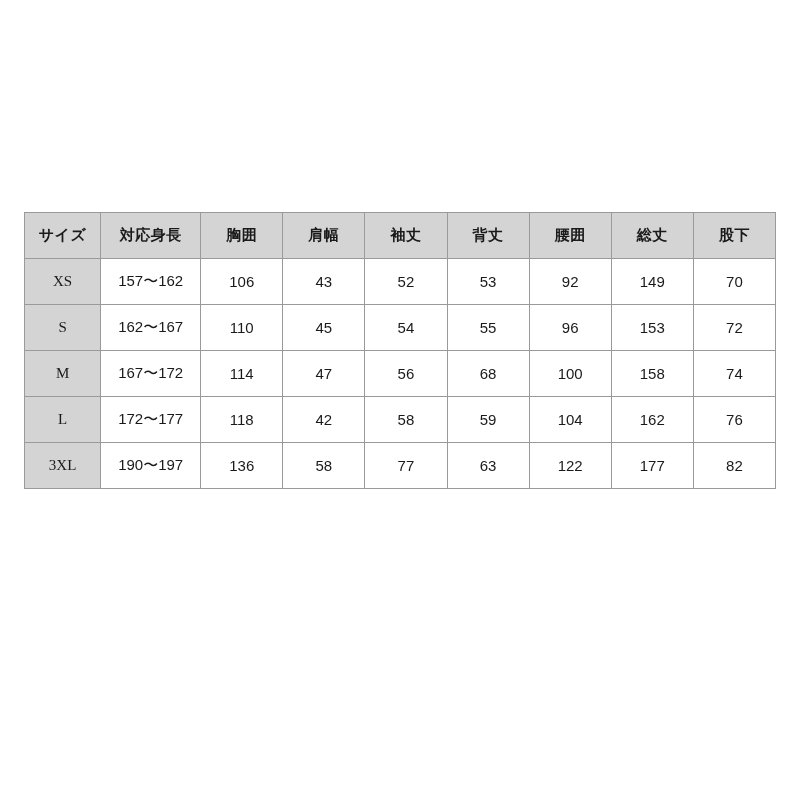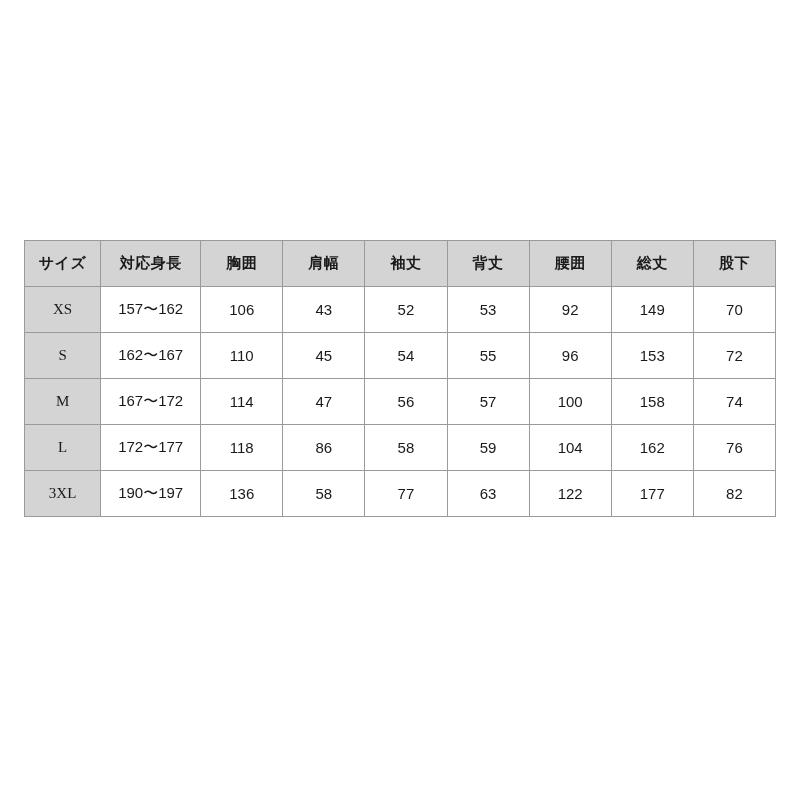--- a/index.html
+++ b/index.html
@@ -15,21 +15,21 @@
   }
   #page {
     position: relative;
     width: 800px;
     height: 800px;
     background: #ffffff;
   }
   #size-table-wrap {
     position: absolute;
     left: 24px;
-    top: 240px;
+    top: 212px;
     width: 752px;
   }
   table.size-table {
     border-collapse: collapse;
     width: 752px;
     table-layout: fixed;
   }
   table.size-table col.c-size    { width: 76px; }
   table.size-table col.c-height  { width: 100px; }
   table.size-table col.c-generic { width: 82px; }
@@ -116,30 +116,30 @@
           <td>96</td>
           <td>153</td>
           <td>72</td>
         </tr>
         <tr>
           <td class="size-cell">M</td>
           <td class="height-cell">167〜172</td>
           <td>114</td>
           <td>47</td>
           <td>56</td>
-          <td>57</td>
+          <td>68</td>
           <td>100</td>
           <td>158</td>
           <td>74</td>
         </tr>
         <tr>
           <td class="size-cell">L</td>
           <td class="height-cell">172〜177</td>
           <td>118</td>
-          <td>86</td>
+          <td>42</td>
           <td>58</td>
           <td>59</td>
           <td>104</td>
           <td>162</td>
           <td>76</td>
         </tr>
         <tr>
           <td class="size-cell">3XL</td>
           <td class="height-cell">190〜197</td>
           <td>136</td>

